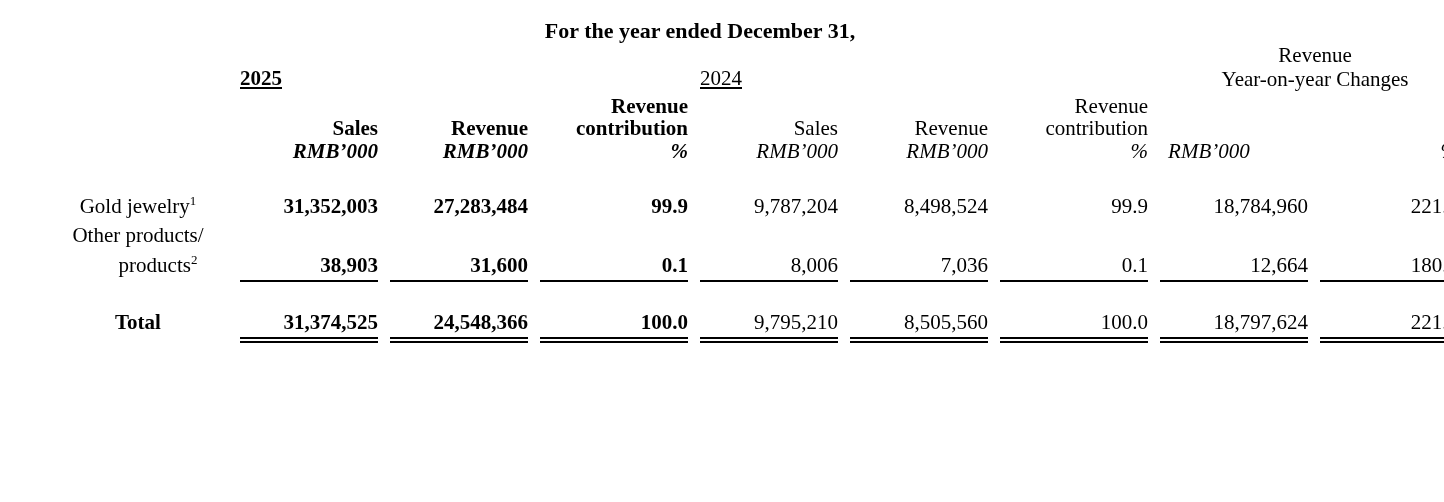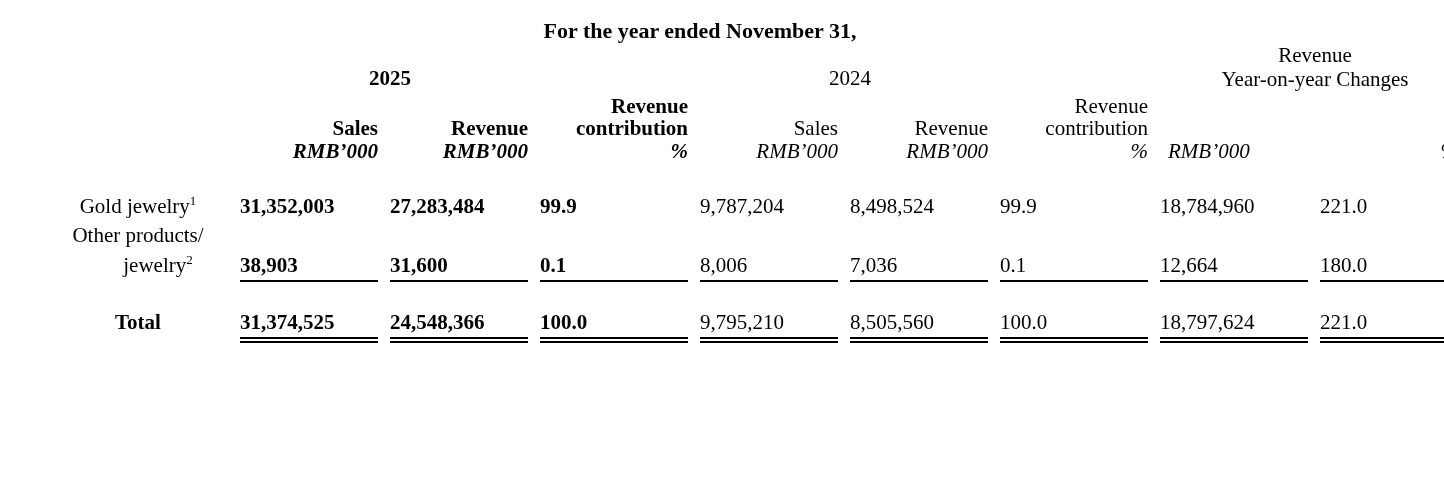--- a/index.html
+++ b/index.html
@@ -29,43 +29,44 @@
   col.c-label  { width: 240px; }
   col.c-num    { width: 150px; }
   col.c-num-w  { width: 160px; }
 
   td, th {
     padding: 0;
     vertical-align: bottom;
     font-weight: normal;
   }
   .num {
-    text-align: left;
+    text-align: right;
     padding-right: 12px;
     white-space: nowrap;
   }
   .lbl {
     text-align: center;
     padding-left: 36px;
     white-space: nowrap;
   }
   .bold { font-weight: bold; }
 
   
   .hdr-top {
     height: 44px;
   }
   .hdr-title {
     font-weight: bold;
     font-size: 22px;
     text-align: center;
   }
   .yr {
-    text-align: center;
+    text-align: left;
     padding-bottom: 4px;
+    text-decoration: underline;
   }
   .yr.b { font-weight: bold; }
   .rev-chg {
     text-align: center;
     line-height: 1.12;
     padding-bottom: 4px;
   }
   .colhead {
     text-align: right;
     padding-right: 12px;
@@ -104,21 +105,21 @@
       <col class="c-num">
       <col class="c-num">
       <col class="c-num-w">
       <col class="c-num-w">
       <col class="c-num">
     </colgroup>
 
     <tbody>
         <tr>
       <td class="hdr-top"></td>
-      <td class="hdr-top hdr-title" colspan="6">For the year ended November 31,</td>
+      <td class="hdr-top hdr-title" colspan="6">For the year ended December 31,</td>
       <td class="hdr-top" colspan="2"></td>
     </tr>
 
     <tr>
       <td></td>
       <td class="yr b" colspan="2">2025</td>
       <td></td>
       <td class="yr" colspan="2">2024</td>
       <td></td>
       <td class="rev-chg" colspan="2">
@@ -186,21 +187,21 @@
       <td class="num">18,784,960</td>
       <td class="num">221.0</td>
     </tr>
 
     <tr class="row-data">
       <td class="lbl">Other products/</td>
       <td colspan="8"></td>
     </tr>
 
     <tr class="row-data">
-      <td class="lbl label-indent2"><span>jewelry</span><span class="sup">2</span></td>
+      <td class="lbl label-indent2"><span>products</span><span class="sup">2</span></td>
       <td class="num bold">38,903</td>
       <td class="num bold">31,600</td>
       <td class="num bold">0.1</td>
       <td class="num">8,006</td>
       <td class="num">7,036</td>
       <td class="num">0.1</td>
       <td class="num">12,664</td>
       <td class="num">180.0</td>
     </tr>
 

